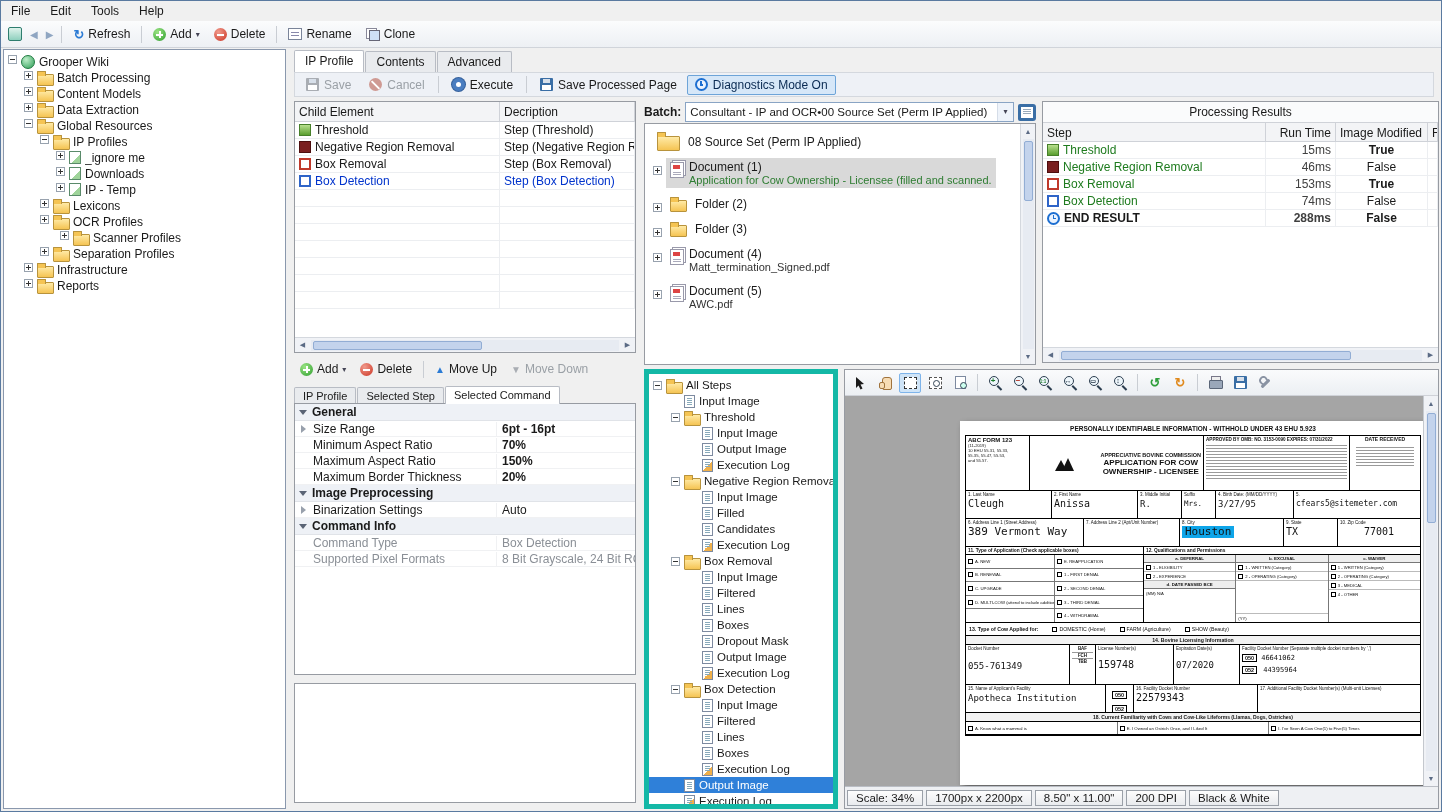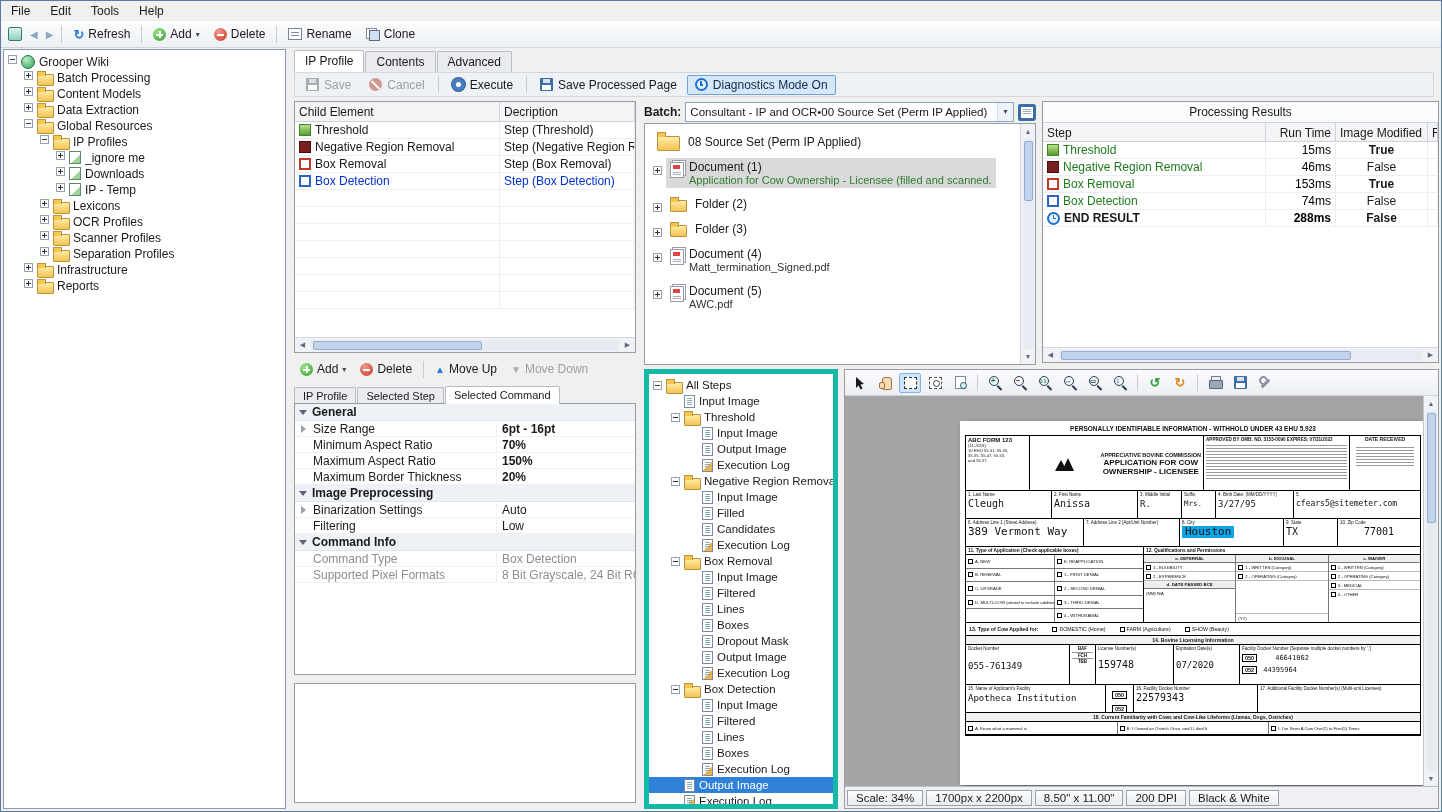--- a/index.html
+++ b/index.html
@@ -128,21 +128,21 @@
 
 .results{position:absolute;top:52px;left:753px;right:0;height:262px;overflow:hidden;}
 .rtitle{height:20px;text-align:center;padding-top:3px;background:#fafbfc;}
 .rhead{display:flex;height:20px;background:#f3f4f6;border-top:1px solid #cfd2d8;border-bottom:1px solid #cfd2d8;}
 .rh{padding:3px 4px;border-right:1px solid #cfd2d8;white-space:nowrap;overflow:hidden;}
 .rc{padding:1px 4px;border-right:1px solid #eceef1;display:flex;align-items:center;gap:4px;white-space:nowrap;overflow:hidden;}
 .rrow{display:flex;height:17px;border-bottom:1px solid #eceef1;}
 .rs{width:223px;flex:0 0 223px;}.rt{width:70px;flex:0 0 70px;justify-content:flex-end;}.rm{width:92px;flex:0 0 92px;justify-content:center;}.rx{flex:1;}
 .rh.rt{text-align:right;}
 .gstep{color:#1e7b1e;}
-.otime{color:#000000;}
+.otime{color:#404040;}
 
 .steps{position:absolute;top:320px;left:355px;width:194px;bottom:0;overflow:hidden;background:#fff;border:5px solid #14b8a6;padding-top:3px;}
 .srow{display:flex;align-items:center;height:16px;white-space:nowrap;font-size:11.5px;}
 .ipg{flex:0 0 11px;width:11px;height:13px;background:#fff;border:1px solid #7d8aa0;position:relative;margin-right:4px;}
 .ipg::before{content:"";position:absolute;left:2px;top:2px;width:5px;height:1px;background:#8ab;box-shadow:0 2px 0 #8ab,0 4px 0 #8ab,0 6px 0 #8ab;}
 .ilog{flex:0 0 11px;width:11px;height:13px;background:linear-gradient(135deg,#fff 55%,#f0b04a 55%);border:1px solid #7d8aa0;position:relative;margin-right:4px;}
 .ilog::before{content:"";position:absolute;left:2px;top:2px;width:5px;height:1px;background:#8ab;box-shadow:0 2px 0 #8ab,0 4px 0 #8ab;}
 .ssel{background:#2f80d9;color:#fff;}
 
 .viewer{position:absolute;top:320px;left:555px;right:0;bottom:0;border:1px solid #979ba2;display:flex;flex-direction:column;background:#f0f0f0;}
@@ -302,21 +302,21 @@
     <div class="trow" style="padding-left:36px">
       <span class="exp p"></span>
         <span class="ifo"></span>
         <span class="tlabel">Lexicons</span>
     </div>
     <div class="trow" style="padding-left:36px">
       <span class="exp p"></span>
         <span class="ifo"></span>
         <span class="tlabel">OCR Profiles</span>
     </div>
-    <div class="trow" style="padding-left:36px">
+    <div class="trow" style="padding-left:56px">
       <span class="exp p"></span>
         <span class="ifo"></span>
         <span class="tlabel">Scanner Profiles</span>
     </div>
     <div class="trow" style="padding-left:36px">
       <span class="exp p"></span>
         <span class="ifo"></span>
         <span class="tlabel">Separation Profiles</span>
     </div>
     <div class="trow" style="padding-left:20px">
@@ -492,25 +492,20 @@
         <div class="pgroup">
           <span class="chevd"></span>
           <span>Image Preprocessing</span>
         </div>
         <div class="prow">
           <span class="gut">
               <span class="chevr"></span>
             </span>
           <span class="plab">Binarization Settings</span>
           <span class="pval">Auto</span>
-        </div>
-        <div class="prow">
-          <span class="gut"></span>
-          <span class="plab">Filtering</span>
-          <span class="pval">Low</span>
         </div>
         <div class="pgroup">
           <span class="chevd"></span>
           <span>Command Info</span>
         </div>
         <div class="prow">
           <span class="gut"></span>
           <span class="plab graytxt">Command Type</span>
           <span class="pval graytxt">Box Detection</span>
         </div>
@@ -1074,21 +1069,21 @@
               <div class="fcell" style="width:78px;flex:0 0 78px">
                 <div class="fl">License Number(s)</div>
                 <div class="fv" style="font-size:10px;margin-top:7px">159748</div>
               </div>
               <div class="fcell" style="width:66px;flex:0 0 66px">
                 <div class="fl">Expiration Date(s)</div>
                 <div class="fv" style="font-size:9px;margin-top:7px">07/2020</div>
               </div>
               <div class="fcell" style="flex:1;border-right:none">
                 <div class="fl">Facility Docket Number (Separate multiple docket numbers by ',')</div>
-                <div style="display:flex;align-items:center;gap:18px">
+                <div style="display:flex;align-items:center;gap:4px">
                     <span class="minib">050</span>
                     <span class="fv" style="font-size:7px">46641062</span>
                   </div>
                 <div style="display:flex;align-items:center;gap:6px">
                     <span class="minib">052</span>
                     <span class="fv" style="font-size:7px">44395964</span>
                   </div>
               </div>
             </div>
 

